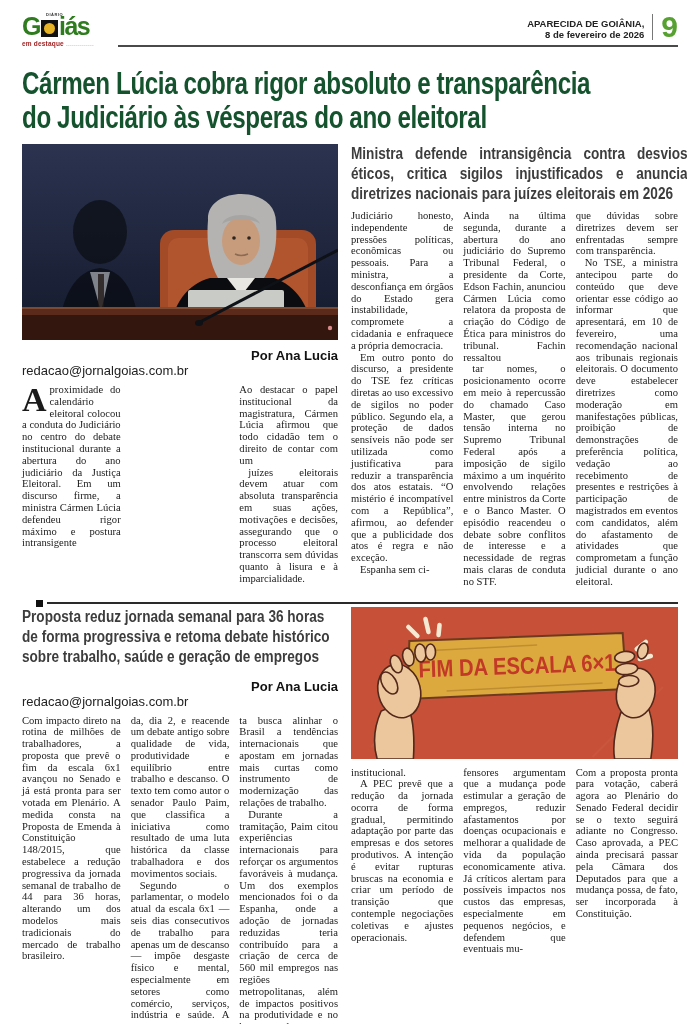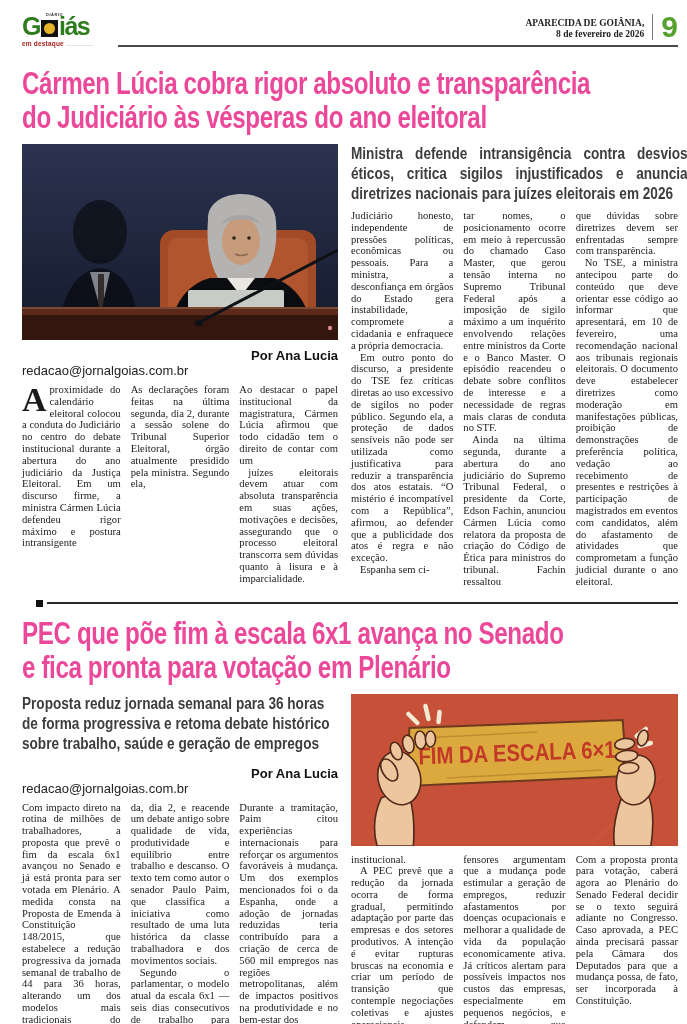--- a/index.html
+++ b/index.html
@@ -14,25 +14,25 @@
   .hdr { position:relative; height:42px; }
   .hdr-rule { position:absolute; left:96px; right:0; top:33px; height:2px; background:#4a4a4a; }
   .logo { position:absolute; left:0; top:2px; width:96px; font-family:"Liberation Sans",sans-serif; }
   .logo-kicker { position:absolute; left:24px; top:-2px; font-size:4px; letter-spacing:.5px; color:#333; font-weight:700; }
   .logo-word { font-weight:800; font-size:25px; line-height:25px; color:#2f7c1f; letter-spacing:-1.5px; display:flex; align-items:center; }
   .logo-o { display:inline-block; width:17px; height:17px; background:#121212; margin:0 1px; position:relative; top:2px; }
   .logo-o::after { content:""; position:absolute; left:3px; top:3px; width:11px; height:11px; border-radius:50%; background:#e7b428; }
   .logo-tagline { font-size:6.5px; font-weight:700; color:#9e1b1b; margin-top:1px; letter-spacing:.2px; }
   .logo-tagline .dots { color:#9a9a9a; font-weight:400; }
   .hdr-right { position:absolute; right:0; top:0; display:flex; align-items:center; gap:8px; }
-  .hdr-date { text-align:right; font-family:Liberation Serif, serif; font-size:9.5px; font-weight:700; color:#222; line-height:11.5px; padding-top:4px; }
+  .hdr-date { text-align:right; font-family:Liberation Sans, sans-serif; font-size:9.5px; font-weight:700; color:#222; line-height:11.5px; padding-top:4px; }
   .hdr-sep { width:1px; height:26px; background:#777; }
   .hdr-pagenum { font-family:"Liberation Sans",sans-serif; font-size:30px; font-weight:800; color:#56a12f; line-height:30px; }
   
-  .headline { font-family:"Liberation Sans",sans-serif; font-weight:800; color:#ec4899; margin:13px 0 9px 0; }
+  .headline { font-family:"Liberation Sans",sans-serif; font-weight:800; color:#14532d; margin:13px 0 9px 0; }
   .hl-line { display:block; white-space:nowrap; transform:scaleX(.78); transform-origin:0 50%; font-size:31px; line-height:34px; letter-spacing:-.5px; }
   
   .art { display:flex; gap:13px; }
   .cell-l { width:316px; flex:none; }
   .cell-r { flex:1; min-width:0; }
   .cols { display:flex; gap:10px; margin-top:6px; }
   .col { flex:1; min-width:0; }
   .col p { font-size:10.6px; line-height:11.8px; text-align:justify; hyphens:auto; -webkit-hyphens:auto; }
   .col p + p { text-indent:9px; }
   .dropcap { float:left; font-weight:700; font-size:34px; line-height:28px; padding:2px 3px 0 0; }
@@ -131,75 +131,71 @@
       </div>
       <div class="byline">
         <div class="who">Por Ana Lucia</div>
         <div class="mail">redacao@jornalgoias.com.br</div>
       </div>
       <div class="cols">
         <div class="col">
           <p><span class="dropcap">A</span><span>proximidade do calendário eleitoral colocou a conduta do Judiciário no centro do debate institucional durante a abertura do ano judiciário da Justiça Eleitoral. Em um discurso firme, a ministra Cármen Lúcia defendeu rigor máximo e postura intransigente</span></p>
         </div>
         <div class="col">
-          <p>As declarações foram feitas na última segunda, dia 2, durante a sessão solene do Tribunal Superior Eleitoral, órgão atualmente presidido pela ministra. Segundo ela,</p>
         </div>
         <div class="col">
           <p>Ao destacar o papel institucional da magistratura, Cármen Lúcia afirmou que todo cidadão tem o direito de contar com um</p>
           <p>juízes eleitorais devem atuar com absoluta transparência em suas ações, motivações e decisões, assegurando que o processo eleitoral transcorra sem dúvidas quanto à lisura e à imparcialidade.</p>
         </div>
       </div>
     </div>
     <div class="cell-r">
       <div class="subhead just">Ministra defende intransigência contra desvios éticos, critica sigilos injustificados e anuncia diretrizes nacionais para juízes eleitorais em 2026</div>
       <div class="cols" style="">
         <div class="col">
           <p>Judiciário honesto, independente de pressões políticas, econômicas ou pessoais. Para a ministra, a desconfiança em órgãos do Estado gera instabilidade, compromete a cidadania e enfraquece a própria democracia.</p>
           <p>Em outro ponto do discurso, a presidente do TSE fez críticas diretas ao uso excessivo de sigilos no poder público. Segundo ela, a proteção de dados sensíveis não pode ser utilizada como justificativa para reduzir a transparência dos atos estatais. “O mistério é incompatível com a República”, afirmou, ao defender que a publicidade dos atos é regra e não exceção.</p>
           <p>Espanha sem ci-</p>
         </div>
         <div class="col">
+          <p>Ainda na última segunda, durante a abertura do ano judiciário do Supremo Tribunal Federal, o presidente da Corte, Edson Fachin, anunciou Cármen Lúcia como relatora da proposta de criação do Código de Ética para ministros do tribunal. Fachin ressaltou</p>
           <p>tar nomes, o posicionamento ocorre em meio à repercussão do chamado Caso Master, que gerou tensão interna no Supremo Tribunal Federal após a imposição de sigilo máximo a um inquérito envolvendo relações entre ministros da Corte e o Banco Master. O episódio reacendeu o debate sobre conflitos de interesse e a necessidade de regras mais claras de conduta no STF.</p>
-          <p>Ainda na última segunda, durante a abertura do ano judiciário do Supremo Tribunal Federal, o presidente da Corte, Edson Fachin, anunciou Cármen Lúcia como relatora da proposta de criação do Código de Ética para ministros do tribunal. Fachin ressaltou</p>
         </div>
         <div class="col">
           <p>que dúvidas sobre diretrizes devem ser enfrentadas sempre com transparência.</p>
           <p>No TSE, a ministra antecipou parte do conteúdo que deve orientar esse código ao informar que apresentará, em 10 de fevereiro, uma recomendação nacional aos tribunais regionais eleitorais. O documento deve estabelecer diretrizes como moderação em manifestações públicas, proibição de demonstrações de preferência política, vedação ao recebimento de presentes e restrições à participação de magistrados em eventos com candidatos, além do afastamento de atividades que comprometam a função judicial durante o ano eleitoral.</p>
         </div>
       </div>
     </div>
   </div>
 
   <div class="divider">
     <span class="sq"></span>
     <span class="ln"></span>
   </div>
 
-  <h1 class="headline" style="margin-top:10px;">
-    <span class="hl-line">PEC que põe fim à escala 6x1 avança no Senado</span>
-    <span class="hl-line">e fica pronta para votação em Plenário</span>
-  </h1>
 
   <div class="art">
     <div class="cell-l">
       <div class="subhead left">Proposta reduz jornada semanal para 36 horas de forma progressiva e retoma debate histórico sobre trabalho, saúde e geração de empregos</div>
       <div class="byline" style="margin-top:12px;">
         <div class="who">Por Ana Lucia</div>
         <div class="mail">redacao@jornalgoias.com.br</div>
       </div>
       <div class="cols">
         <div class="col">
           <p>Com impacto direto na rotina de milhões de trabalhadores, a proposta que prevê o fim da escala 6x1 avançou no Senado e já está pronta para ser votada em Plenário. A medida consta na Proposta de Emenda à Constituição 148/2015, que estabelece a redução progressiva da jornada semanal de trabalho de 44 para 36 horas, alterando um dos modelos mais tradicionais do mercado de trabalho brasileiro.</p>
 
         </div>
         <div class="col">
           <p>da, dia 2, e reacende um debate antigo sobre qualidade de vida, produtividade e equilíbrio entre trabalho e descanso. O texto tem como autor o senador Paulo Paim, que classifica a iniciativa como resultado de uma luta histórica da classe trabalhadora e dos movimentos sociais.</p>
           <p>Segundo o parlamentar, o modelo atual da escala 6x1 — seis dias consecutivos de trabalho para apenas um de descanso — impõe desgaste físico e mental, especialmente em setores como comércio, serviços, indústria e saúde. A propos-</p>
         </div>
         <div class="col">
+          <p>ta busca alinhar o Brasil a tendências internacionais que apostam em jornadas mais curtas como instrumento de modernização das relações de trabalho.</p>
           <p>Durante a tramitação, Paim citou experiências internacionais para reforçar os argumentos favoráveis à mudança. Um dos exemplos mencionados foi o da Espanha, onde a adoção de jornadas reduzidas teria contribuído para a criação de cerca de 560 mil empregos nas regiões metropolitanas, além de impactos positivos na produtividade e no bem-estar dos</p>
         </div>
       </div>
     </div>
     <div class="cell-r">
       <div class="illus-wrap">
         <svg width="100%" height="152" viewBox="0 0 325 152" preserveAspectRatio="none" aria-hidden="true">
           <rect x="0" y="0" width="325" height="152" fill="#c65138"></rect>
           <line x1="20" y1="140" x2="90" y2="60" stroke="#cd5a42" stroke-width="2" opacity="0.6"></line>
           <line x1="240" y1="150" x2="310" y2="80" stroke="#cd5a42" stroke-width="2" opacity="0.6"></line>

